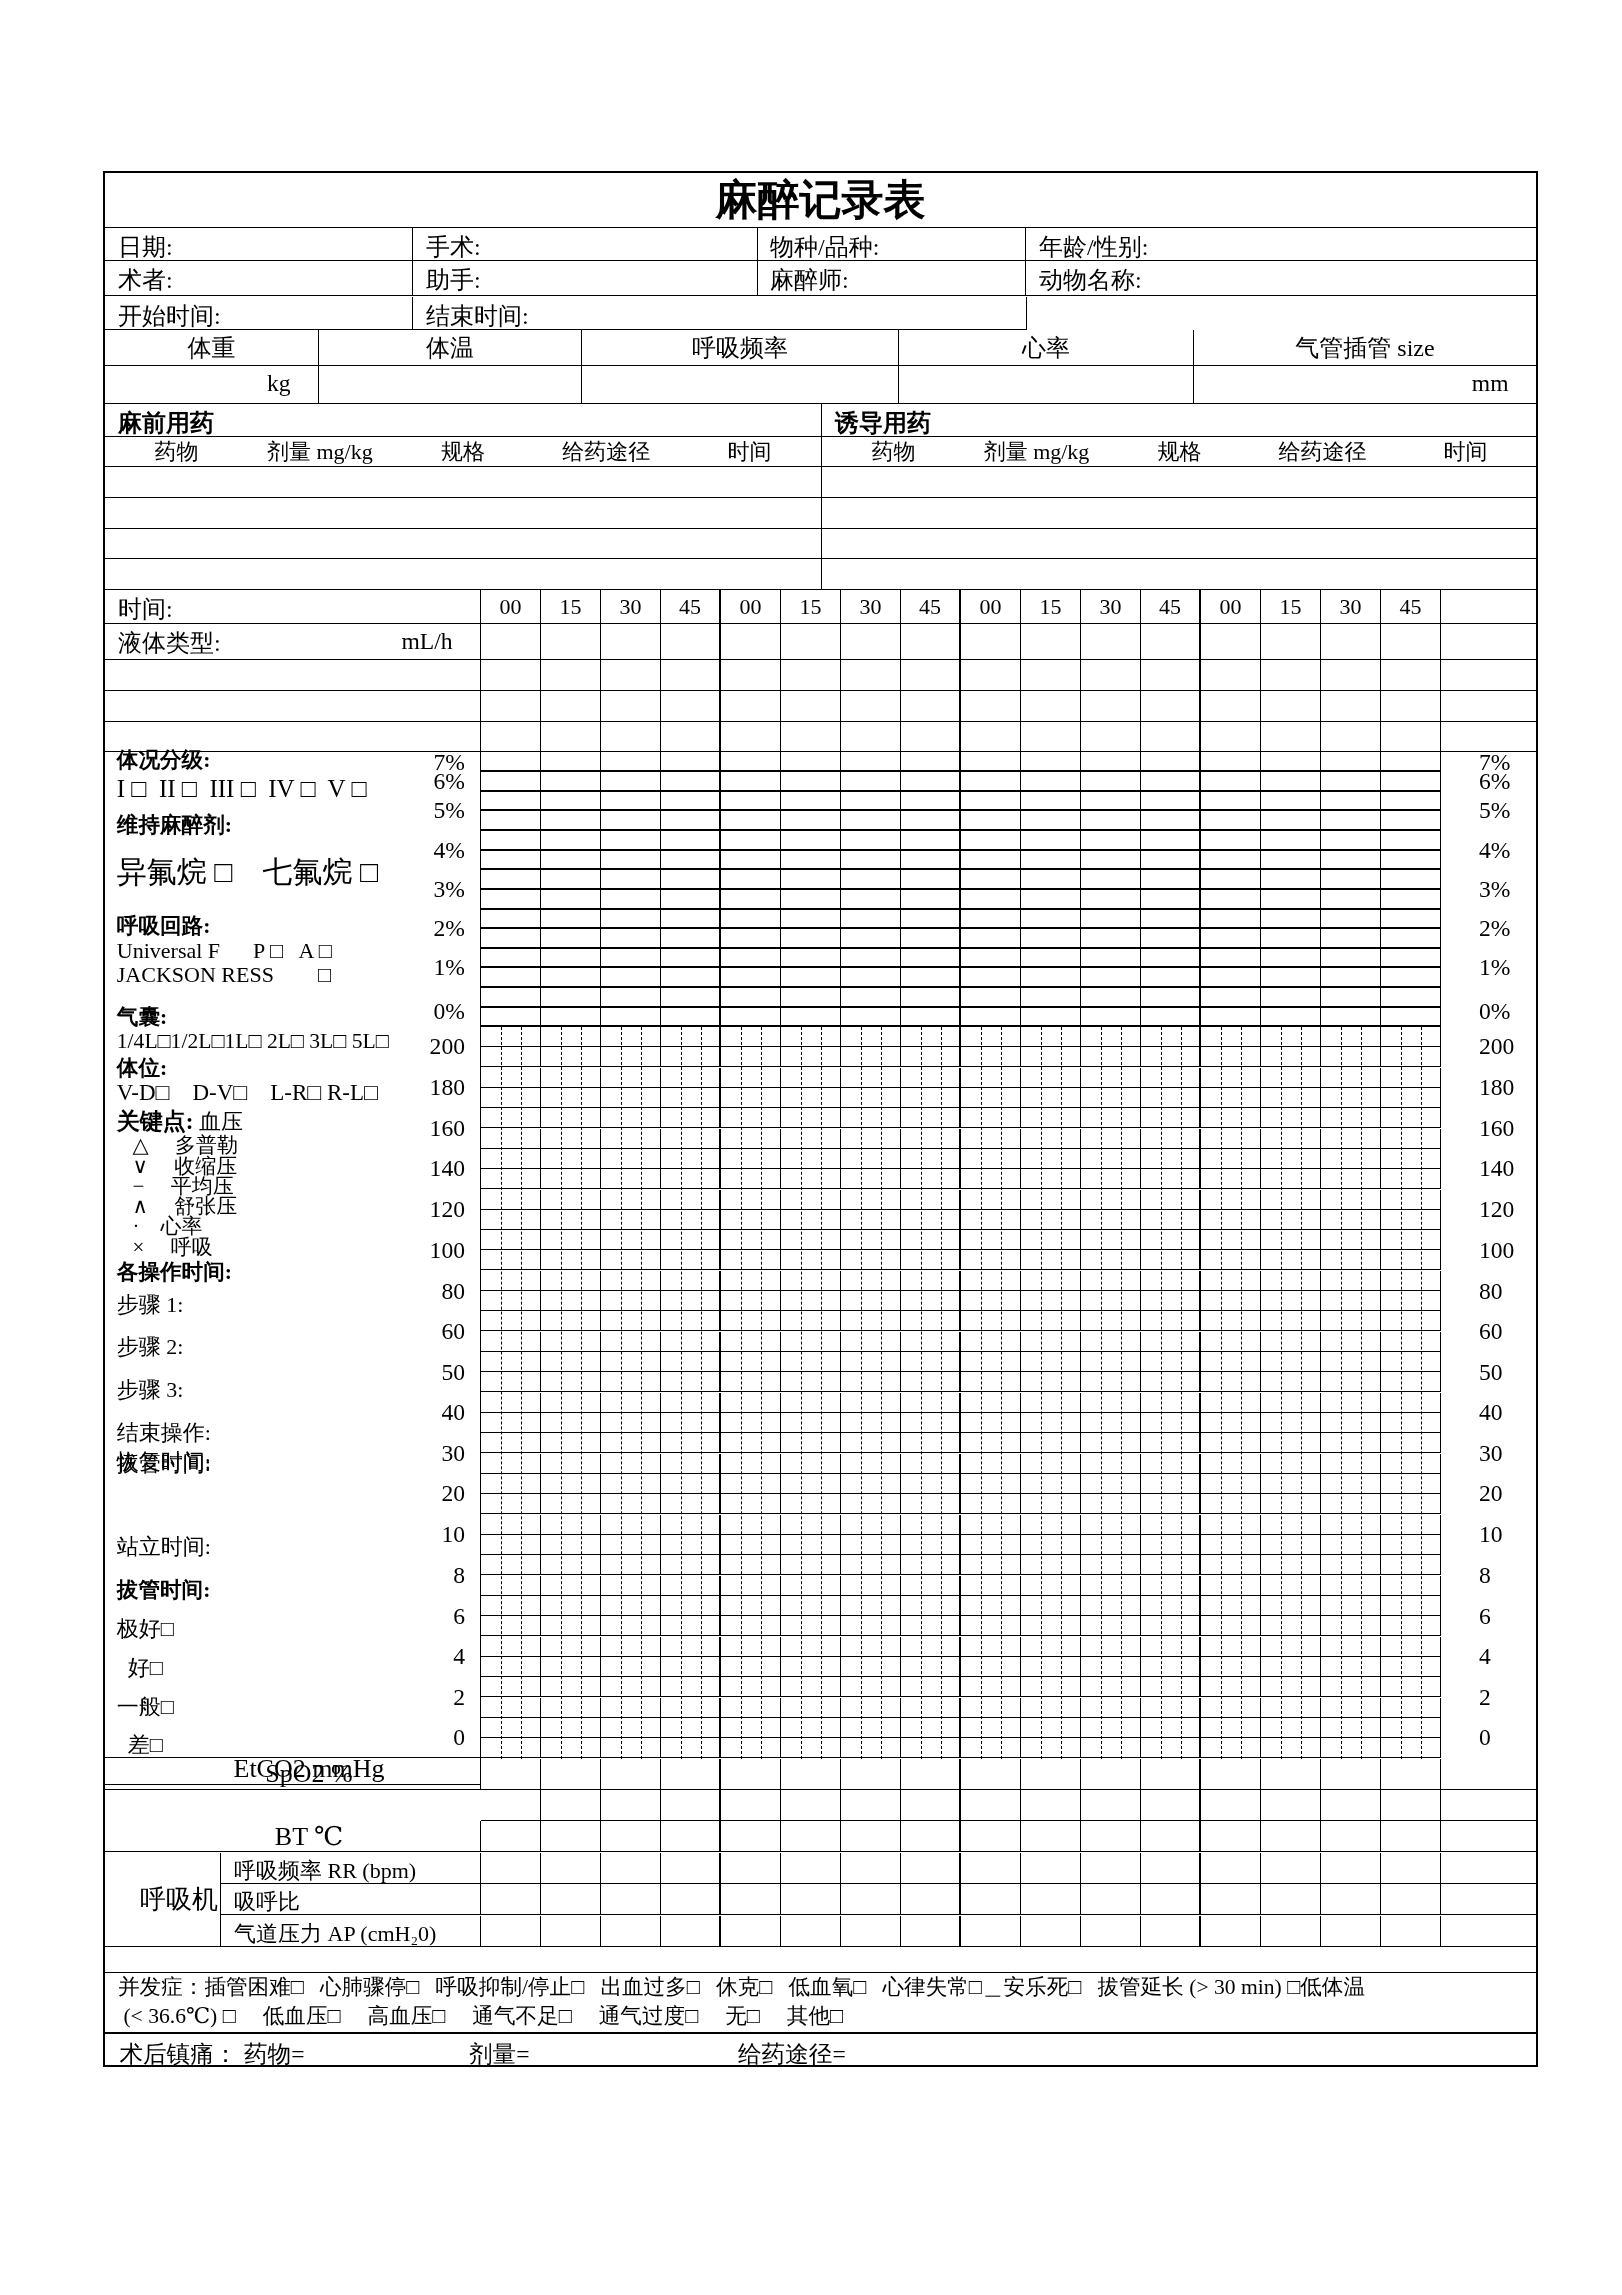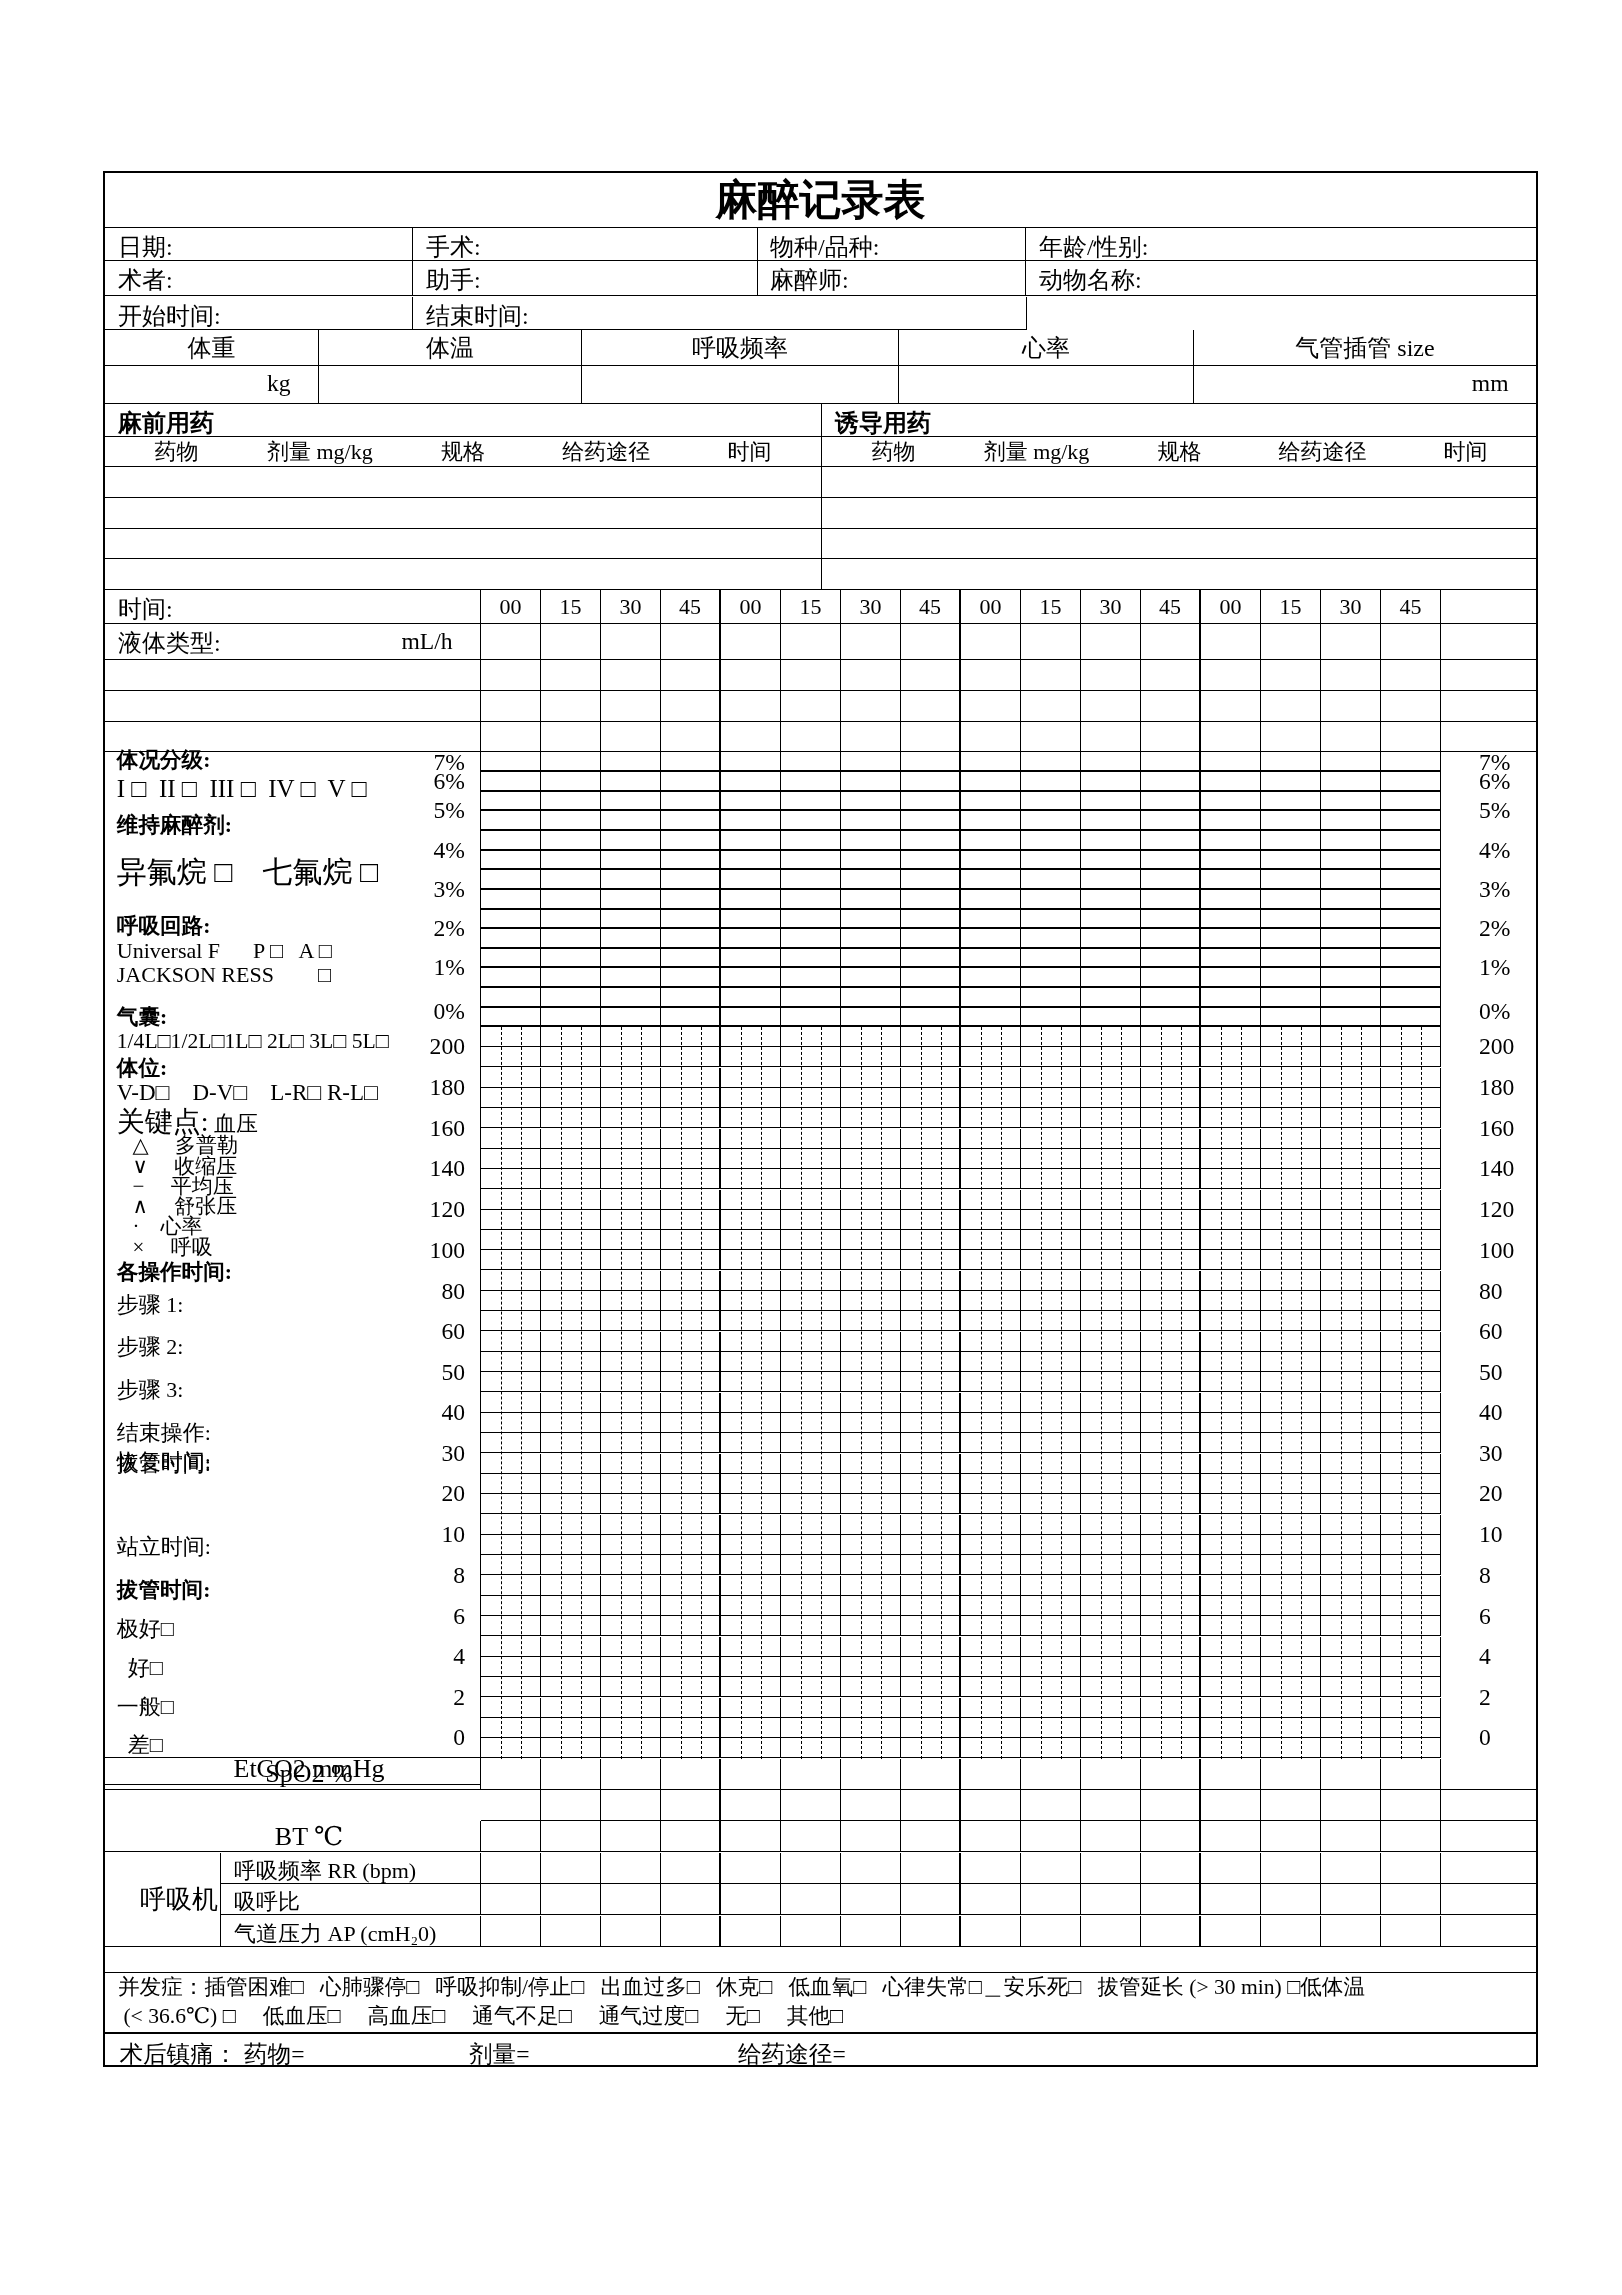--- a/index.html
+++ b/index.html
@@ -1206,21 +1206,21 @@
     <div class="sb sb-roman" style="top: 603px;">I □  II □  III □  IV □  V □</div>
     <div class="sb sb-b" style="top: 639px;">维持麻醉剂:</div>
     <div class="sb sb-big" style="top: 686px;">异氟烷 □    七氟烷 □</div>
     <div class="sb sb-b" style="top: 740px;">呼吸回路:</div>
     <div class="sb sb-lat" style="top: 765px;">Universal F      P □   A □</div>
     <div class="sb sb-lat" style="top: 789px;">JACKSON RESS        □</div>
     <div class="sb sb-b" style="top: 831px;">气囊:</div>
     <div class="sb sb-sm" style="top: 855px;">1/4L□1/2L□1L□ 2L□ 3L□ 5L□</div>
     <div class="sb sb-b" style="top: 882px;">体位:</div>
     <div class="sb sb-v" style="top: 907px;">V-D□    D-V□    L-R□ R-L□</div>
-    <div class="sb sb-key" style="top: 936px;"><span style="font-weight: normal; font-size: 28px;">关键点:</span><span> 血压</span></div>
+    <div class="sb sb-key" style="top: 936px;"><span style="font-weight: bold; font-size: 23px;">关键点:</span><span> 血压</span></div>
     <div class="sb sb-leg" style="top: 959px;">   △     多普勒</div>
     <div class="sb sb-leg" style="top: 980px;">   ∨     收缩压</div>
     <div class="sb sb-leg" style="top: 1000px;">   −     平均压</div>
     <div class="sb sb-leg" style="top: 1020px;">   ∧     舒张压</div>
     <div class="sb sb-leg" style="top: 1040px;">   ·    心率</div>
     <div class="sb sb-leg" style="top: 1061px;">   ×     呼吸</div>
     <div class="sb sb-b" style="top: 1086px;">各操作时间:</div>
     <div class="sb " style="top: 1119px;">步骤 1:</div>
     <div class="sb " style="top: 1161px;">步骤 2:</div>
     <div class="sb " style="top: 1204px;">步骤 3:</div>

